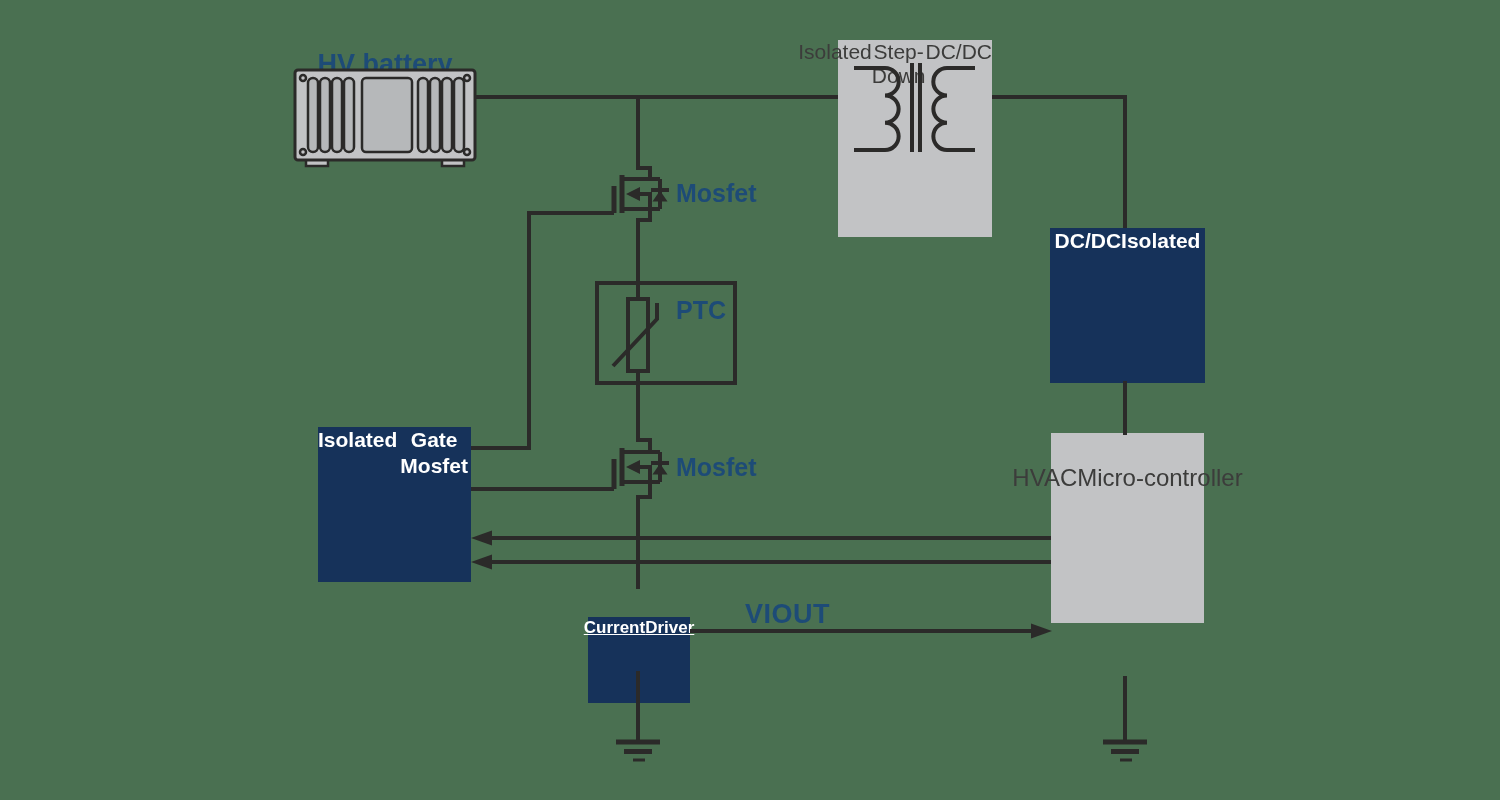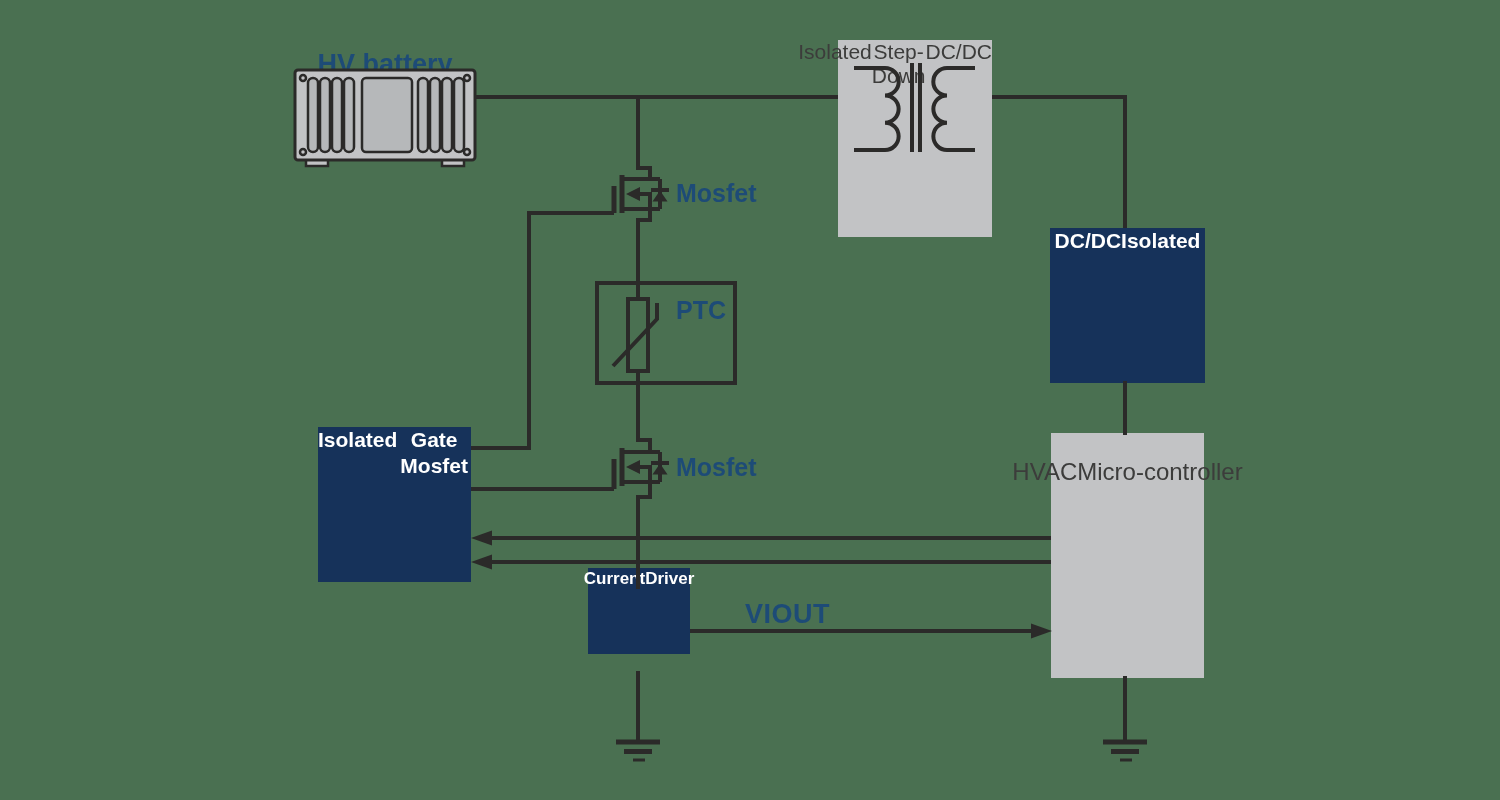--- a/index.html
+++ b/index.html
@@ -11,23 +11,23 @@
   }
   .box {
     position:absolute; display:flex; flex-direction:row;
     align-items:flex-start; justify-content:center; text-align:center;
     box-sizing:border-box;
   }
   .box.navy { background:var(--navy-box,#16325A); color:#fff; font-weight:700; }
   .box.gray { background:var(--gray-box,#C2C3C5); color:var(--gray-box-text,#3C3C3B); font-weight:400; }
   #box-gate-driver   { left:318px; top:427px; width:153px; height:155px; font-size:21px; line-height:26px; }
   #box-regulator     { left:1050px; top:228px; width:155px; height:155px; font-size:21px; line-height:26px; }
-  #box-current-sensor{ left:588px; top:568px; width:102px; height:86px;  font-size:17px; line-height:22px; }
+  #box-current-sensor{ left:588px; top:617px; width:102px; height:86px;  font-size:17px; line-height:22px;text-decoration:underline; }
   #box-dcdc          { left:838px; top:40px;  width:154px; height:197px; font-size:21px; line-height:24px; justify-content:flex-end; padding-bottom:5px; }
-  #box-hvac          { left:1051px; top:433px; width:153px; height:245px; font-size:24px; line-height:33px; padding-top:22px; }
+  #box-hvac          { left:1051px; top:433px; width:153px; height:190px; font-size:24px; line-height:33px; padding-top:28px; }
   .label { position:absolute; color:var(--label-blue,#1D4B77); font-weight:600; white-space:nowrap;text-align:center; }
   #label-hv-battery    { left:295px; top:36px; width:180px; text-align:center; font-size:27px;margin-top:13px; }
   #label-mosfet-top    { left:676px; top:179px; font-size:25px; }
   #label-mosfet-bottom { left:676px; top:453px; font-size:25px; }
   #label-ptc           { left:676px; top:287px; font-size:25px;margin-top:9px; }
   #label-viout         { left:745px; top:599px; font-size:27px; font-weight:700; letter-spacing:.5px; }
   svg.wiring { position:absolute; left:0; top:0; pointer-events:none; }
   .wire   { fill:none; stroke:var(--wire,#2B2A29); stroke-width:4; }
   .wire5  { fill:none; stroke:var(--wire,#2B2A29); stroke-width:5; }
   .wire3  { fill:none; stroke:var(--wire,#2B2A29); stroke-width:3; }

